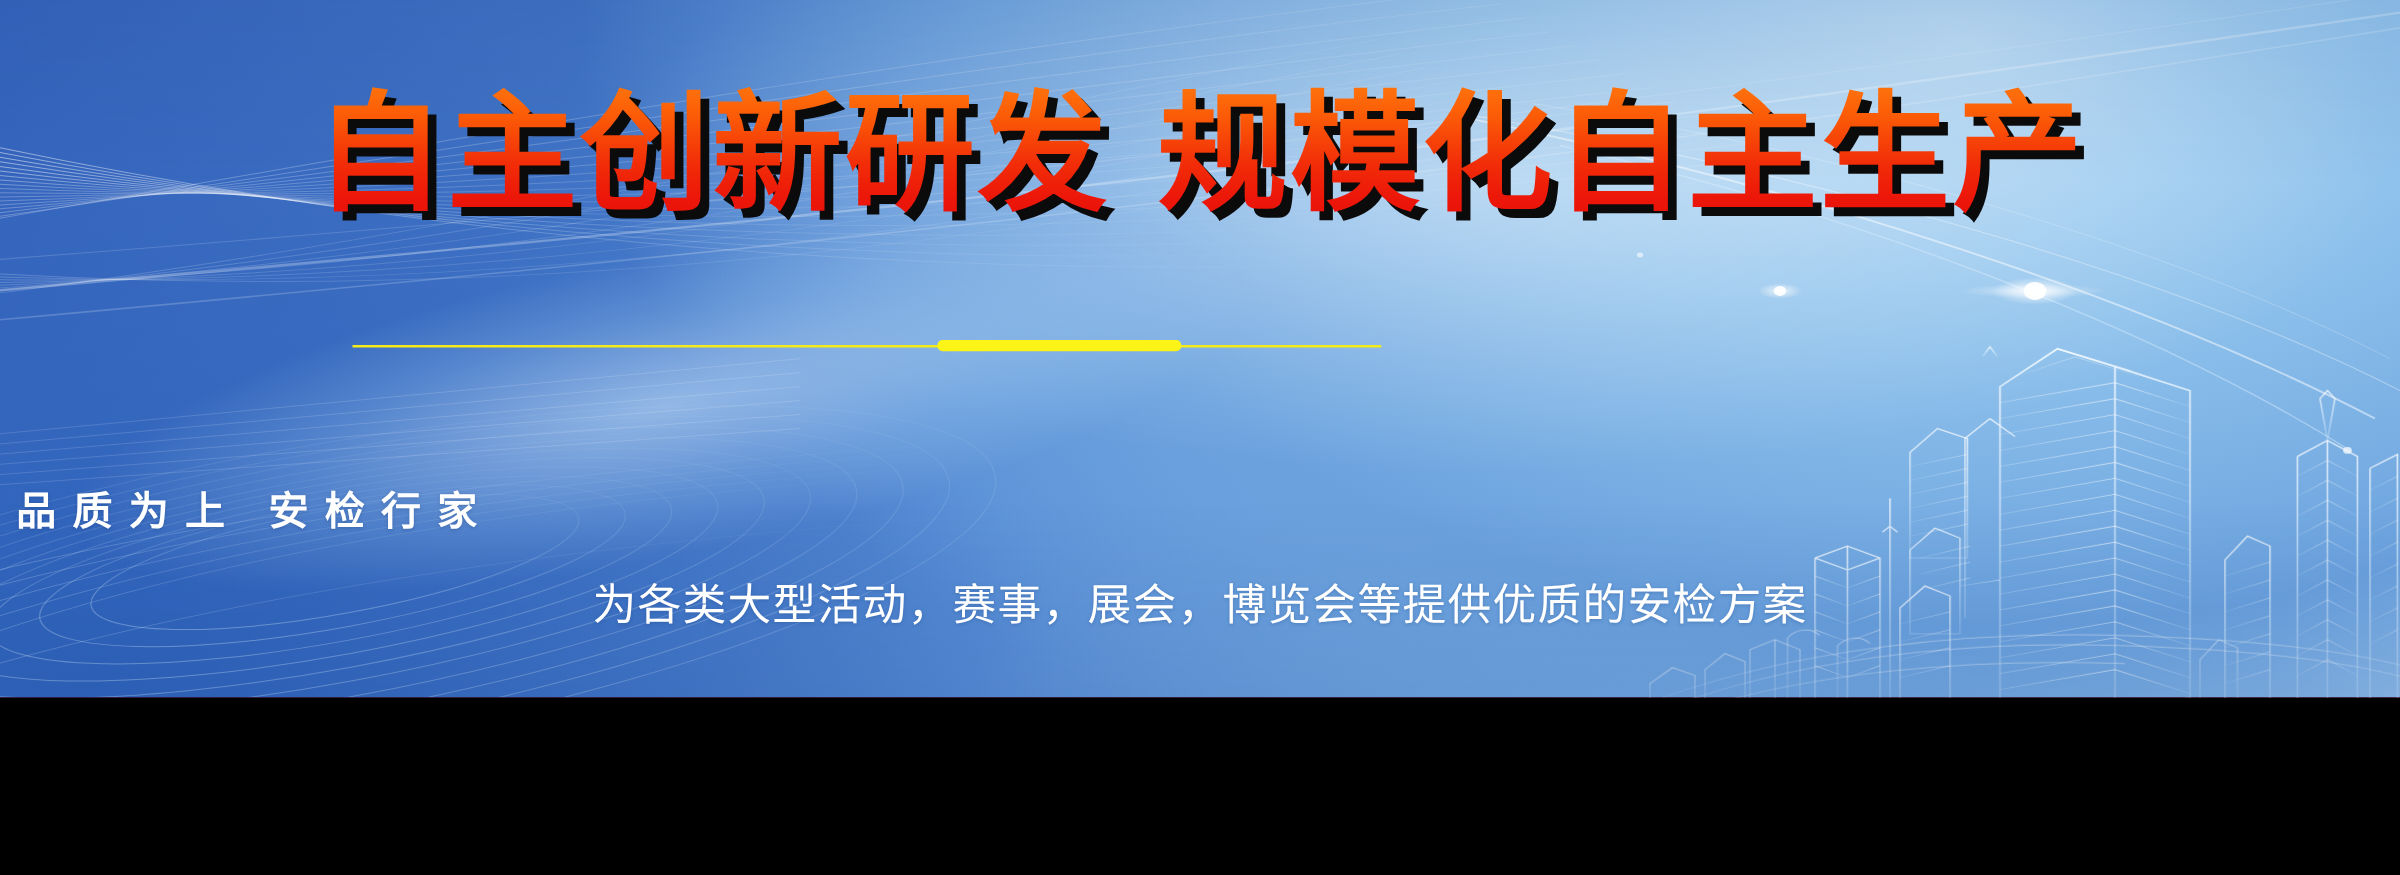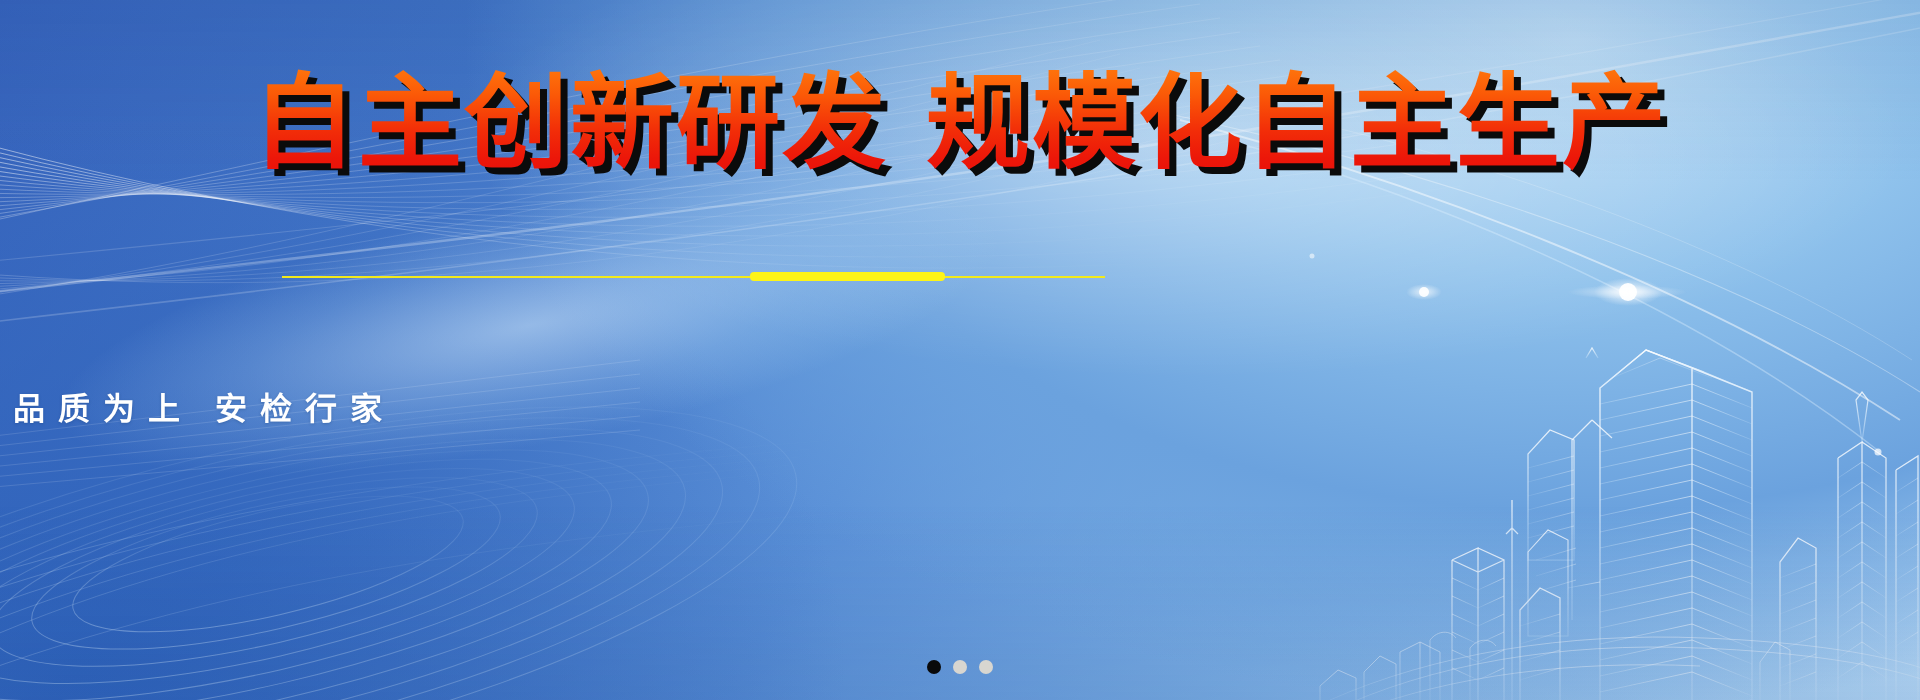--- a/index.html
+++ b/index.html
@@ -2,21 +2,21 @@
 <html lang="zh-CN"><head>
 <meta charset="utf-8">
 <title>Banner</title>
 <style>
   html,body{margin:0;padding:0;background:#000;}
   *{box-sizing:border-box;}
 
   .stage{
     position:relative;
     width:1920px;
-    height:700px;
+    height:558px;
     overflow:hidden;
     font-family:"Liberation Sans","DejaVu Sans",sans-serif;
     background:#be185d;
     user-select:none;
   }
 
   
   .bg-base{
     position:absolute; inset:0;
     background:
@@ -405,20 +405,21 @@
       <span class="fill">自主创新研发 规模化自主生产</span>
     </div>
 
     <div class="divider">
       <span class="thin"></span>
       <span class="thick"></span>
     </div>
 
     <div class="sub-a">品质为上  安检行家</div>
 
+    <div class="sub-b">为各类大型活动，赛事，展会，博览会等提供优质的安检方案</div>
 
     <div class="dots">
       <span class="dot active"></span>
       <span class="dot"></span>
       <span class="dot"></span>
     </div>
 
   </div>
 </div>
 

